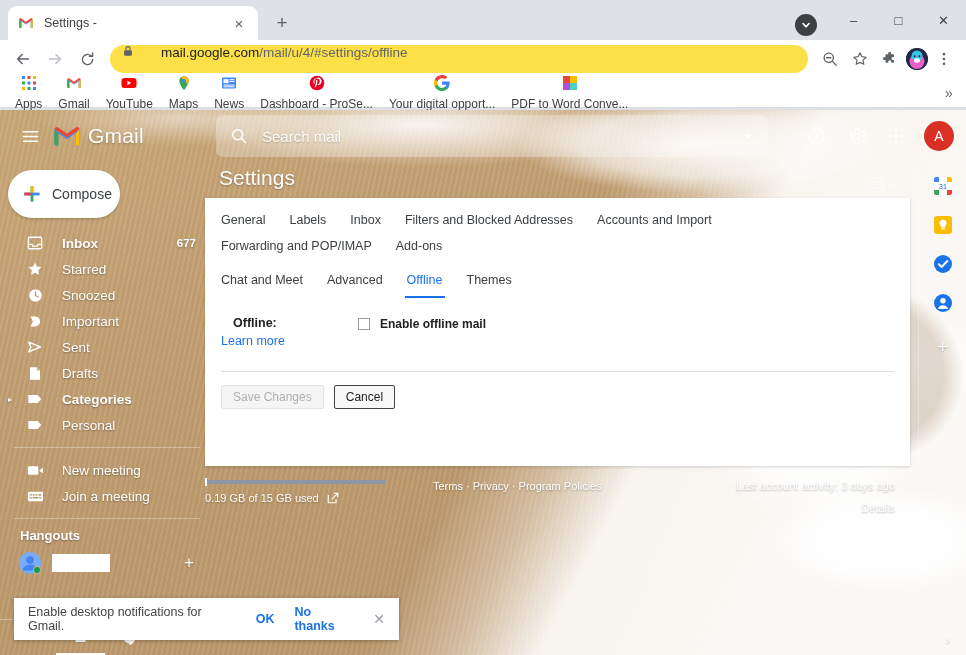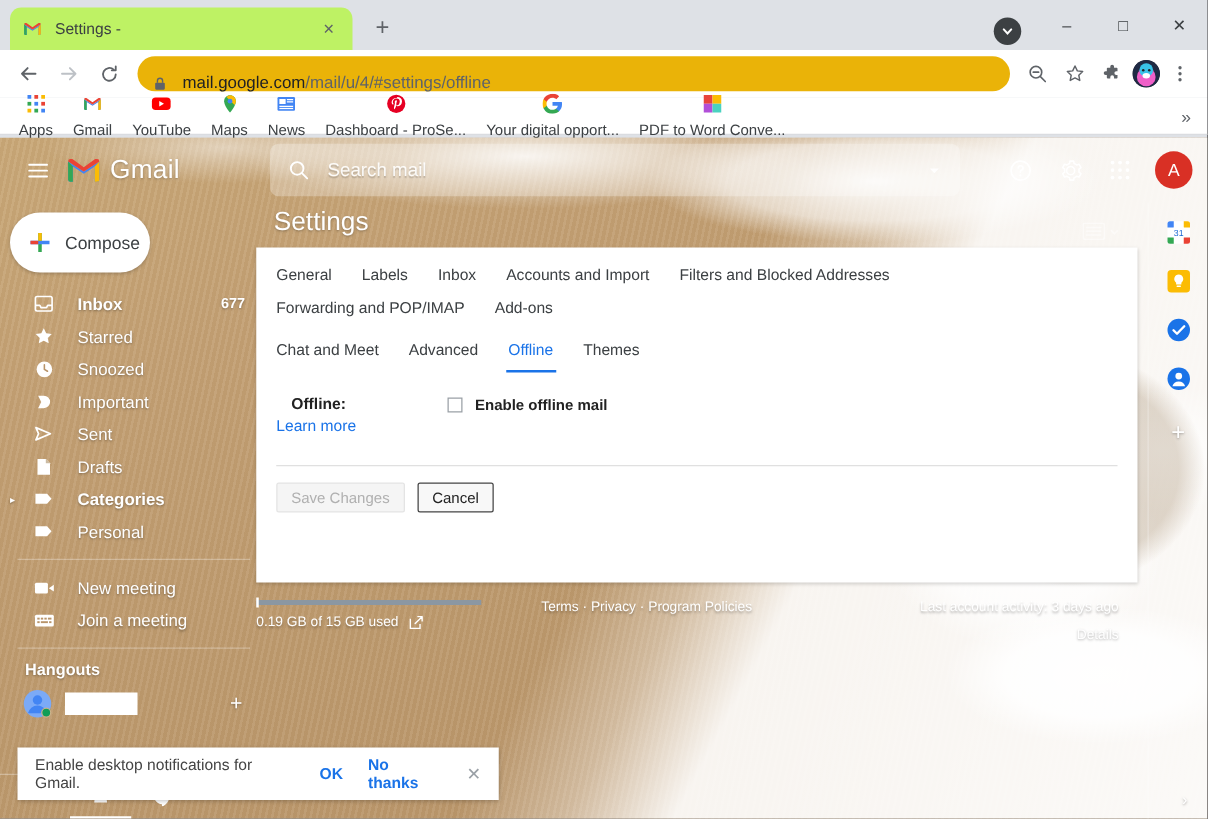--- a/index.html
+++ b/index.html
@@ -11,21 +11,21 @@
   }
 
   
   .browser { width: 966px; height: 655px; position: relative; background: #dee1e6; }
 
   .tabstrip {
     height: 40px; background: #dee1e6; position: relative;
     display: flex; align-items: flex-end; padding-left: 8px;
   }
   .tab {
-    width: 274px; height: 34px; background: #bef264;
+    width: 250px; height: 34px; background: #ffffff;
     border-radius: 9px 9px 0 0; display: flex; align-items: center;
     padding: 0 10px; position: relative;
   }
   .tab-favicon { width: 16px; height: 16px; margin-right: 10px; flex: 0 0 16px; }
   .tab-title {
     font-size: 12.5px; color: #3c4043; flex: 1;
     white-space: nowrap; overflow: hidden; text-overflow: ellipsis;
   }
   .tab-close {
     width: 18px; height: 18px; display: flex; align-items: center;
@@ -52,23 +52,23 @@
   .toolbar {
     height: 38px; background: #fff; display: flex; align-items: center;
     padding: 0 8px; gap: 2px;
   }
   .navbtn {
     width: 30px; height: 30px; display: flex; align-items: center;
     justify-content: center; border-radius: 50%; color: #5f6368; cursor: pointer;
   }
   .navbtn.disabled { color: #bdc1c6; }
   .omnibox {
-    flex: 1; height: 28px; background: #eab308; border-radius: 14px;
-    display: flex; align-items: flex-end; padding: 0 12px; margin: 0 6px;
-    gap: 12px; cursor: text;
+    flex: 1; height: 28px; background: #fde047; border-radius: 14px;
+    display: flex; align-items: flex-start; padding: 0 12px; margin: 0 6px;
+    gap: 27px; cursor: text;
   }
   .omni-url { font-size: 13.5px; color: #202124; white-space: nowrap; }
   .omni-url .dim { color: #5f6368; }
   .tbicon {
     width: 28px; height: 28px; display: flex; align-items: center;
     justify-content: center; color: #5f6368; cursor: pointer; flex: 0 0 28px;
   }
   .avatar-chrome {
     width: 22px; height: 22px; border-radius: 50%; overflow: hidden;
     background: #2a2a3a; position: relative; flex: 0 0 22px;
@@ -685,22 +685,22 @@
           <path d="M2 3.5 5 6.8 8 3.5" stroke="#fff" stroke-width="1.4" fill="none"></path>
         </svg>
     </div>
 
     <div class="card">
       <div class="tabsrow">
         <div class="tabsline">
           <div class="stab">General</div>
           <div class="stab">Labels</div>
           <div class="stab">Inbox</div>
+          <div class="stab">Filters and Blocked Addresses</div>
           <div class="stab">Accounts and Import</div>
-          <div class="stab">Filters and Blocked Addresses</div>
           <div class="stab">Forwarding and POP/IMAP</div>
           <div class="stab">Add-ons</div>
         </div>
         <div class="tabsline second">
           <div class="stab">Chat and Meet</div>
           <div class="stab">Advanced</div>
           <div class="stab active">Offline</div>
           <div class="stab">Themes</div>
         </div>
       </div>

